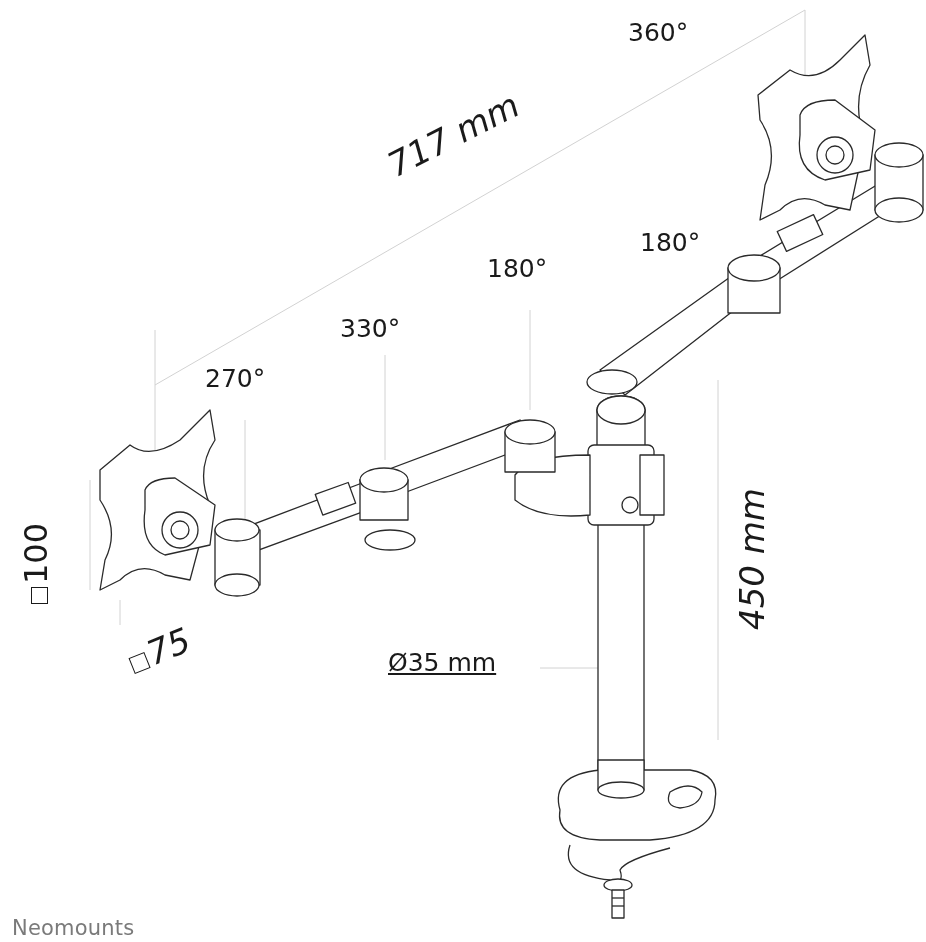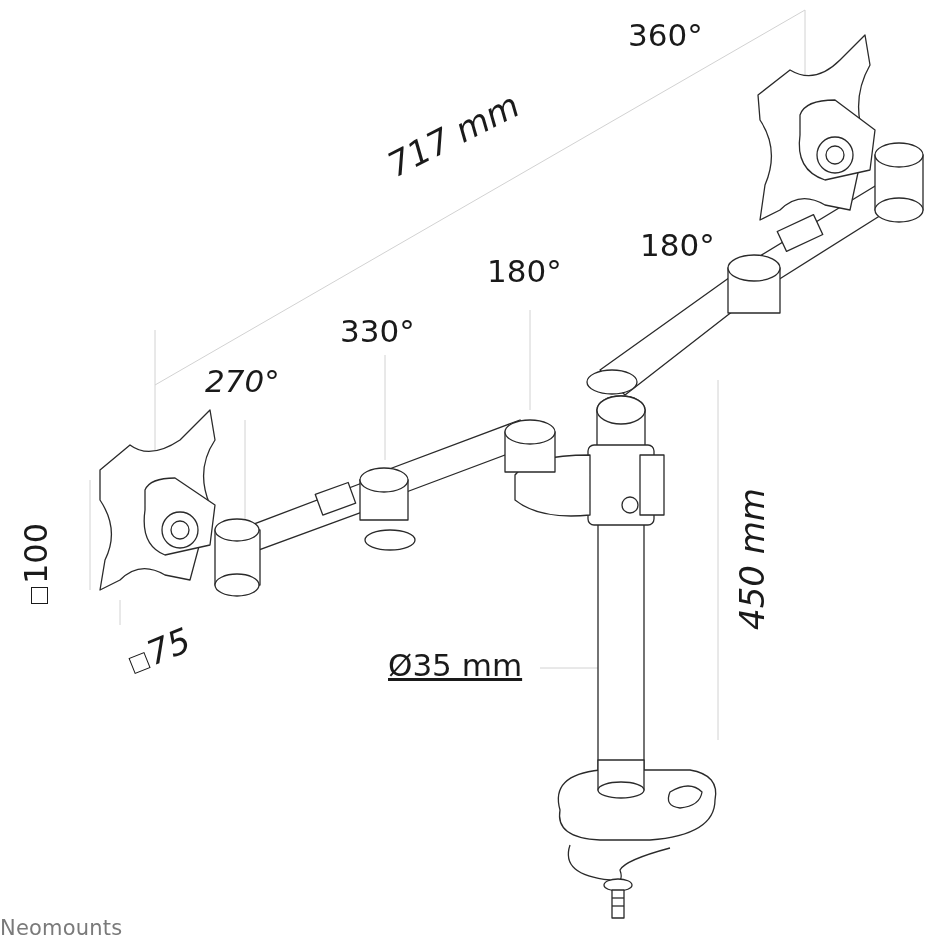--- a/index.html
+++ b/index.html
@@ -1,21 +1,21 @@
 <!DOCTYPE html>
 <html><head>
 <meta charset="utf-8">
 <style>
   html, body { margin: 0; padding: 0; background: #ffffff; }
   body { width: 926px; height: 942px; position: relative; overflow: hidden;
          font-family: "DejaVu Sans", sans-serif; color: #1a1a1a; }
   #drawing { position: absolute; left: 0; top: 0; width: 926px; height: 942px; }
-  .lbl { position: absolute; font-size: 31px; line-height: 1; white-space: nowrap; color: #1a1a1a; }
+  .lbl { position: absolute; font-size: 25px; line-height: 1; white-space: nowrap; color: #1a1a1a; }
   .ital { font-style: italic; }
-  .brand { position: absolute; left: 0; top: 916px; font-size: 21px; color: #7a7a7a; font-family: "DejaVu Sans", sans-serif; letter-spacing: 0.2px; }
+  .brand { position: absolute; left: 12px; top: 916px; font-size: 21px; color: #7a7a7a; font-family: "DejaVu Sans", sans-serif; letter-spacing: 0.2px; }
   .sq { display: inline-block; width: 15px; height: 15px; border: 1.4px solid #1a1a1a; margin-right: 3px; vertical-align: -1px; }
 </style>
 </head>
 <body>
 
 <svg id="drawing" viewBox="0 0 926 942" xmlns="http://www.w3.org/2000/svg">
   <g fill="none" stroke="#d2d2d2" stroke-width="1">
 
     <line x1="155" y1="385" x2="805" y2="10"></line>
     <line x1="155" y1="330" x2="155" y2="450"></line>
@@ -96,21 +96,21 @@
     <circle cx="835" cy="155" r="18"></circle>
     <circle cx="835" cy="155" r="9"></circle>
   </g>
 </svg>
 
 <div class="lbl" style="left:628px; top:20px;">360°</div>
 <div class="lbl ital" style="left:390px; top:150px; transform: rotate(-27deg); transform-origin: left center; font-size:34px;">717 mm</div>
 <div class="lbl" style="left:640px; top:230px;">180°</div>
 <div class="lbl" style="left:487px; top:256px;">180°</div>
 <div class="lbl" style="left:340px; top:316px;">330°</div>
-<div class="lbl" style="left:205px; top:366px;font-style:italic;">270°</div>
+<div class="lbl" style="left:205px; top:366px;">270°</div>
 
 <div class="lbl ital" style="left:735px; top:630px; transform: rotate(-90deg); transform-origin: left top; font-size:34px;">450 mm</div>
 
 <div class="lbl" style="left:20px; top:604px; transform: rotate(-90deg); transform-origin: left top; font-size:32px;"><span class="sq"></span><span>100</span></div>
 <div class="lbl ital" style="left:130px; top:645px; transform: rotate(-22deg); transform-origin: left center; font-size:34px;"><span class="sq"></span><span>75</span></div>
 
 <div class="lbl" style="left:388px; top:650px;text-decoration:underline;">Ø35 mm</div>
 
 <div class="brand">Neomounts</div>
 

